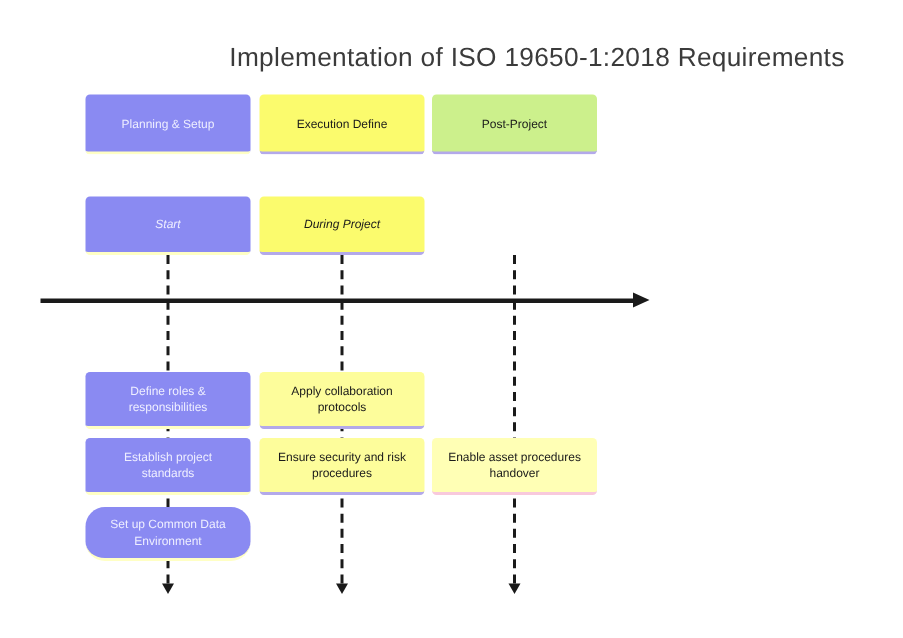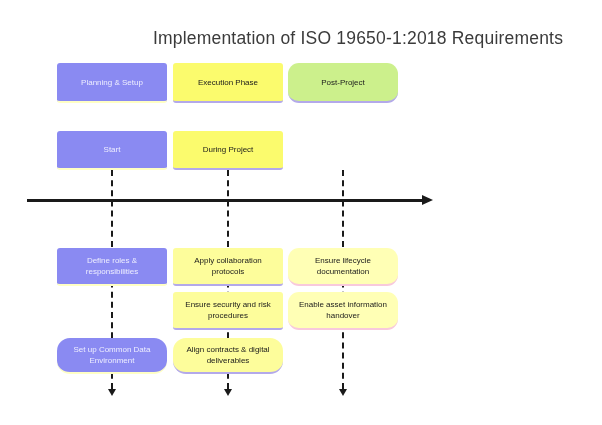--- a/index.html
+++ b/index.html
@@ -15,25 +15,25 @@
     position:absolute;width:110px;border-radius:3px;box-sizing:border-box;
     display:flex;align-items:center;justify-content:center;text-align:center;
     font-size:8px;line-height:11px;color:#1a1a1a;padding:0 10px;z-index:3;
   }
   .purple{background:var(--c-purple,#8a8af2);color:#eeeeff;border-bottom:2px solid var(--c-purple_accent,#ffffc4);}
   .yellow{background:var(--c-yellow,#fbfb6d);border-bottom:2px solid var(--c-lavender_accent,#b3a9ea);}
   .paleyellow{background:var(--c-pale_yellow,#fdfd9b);border-bottom:2px solid var(--c-lavender_accent,#b3a9ea);}
   .green{background:var(--c-green,#ccf08c);border-bottom:2px solid var(--c-lavender_accent,#b3a9ea);}
   .cream{background:var(--c-cream_yellow,#ffffb5);border-bottom:2px solid var(--c-pink_accent,#f8c9dc);}
   .r-phase{top:63px;height:40px;}
-  .r-milestone{top:131px;height:39px;}
+  .r-milestone{top:131px;height:39px;font-style:italic;}
   .r-task1{top:248px;height:38px;text-align:center;}
   .r-task2{top:292px;height:38px;}
   .r-task3{top:338px;height:36px;border-radius:13px;}
-  .col1{left:57px;} .col2{left:173px;} .col3{left:288px;border-radius:11px;}
+  .col1{left:57px;} .col2{left:173px;} .col3{left:288px;}
   .timeline-line{
     position:absolute;left:27px;top:199px;width:397px;height:3px;
     background:var(--c-line,#1a1a1a);z-index:2;
   }
   .timeline-head{
     position:absolute;left:422px;top:195px;width:0;height:0;z-index:2;
     border-left:11px solid var(--c-line,#1a1a1a);
     border-top:5.5px solid transparent;border-bottom:5.5px solid transparent;
   }
   .dashline{
@@ -49,39 +49,38 @@
   .dh1{left:108px;} .dh2{left:224px;} .dh3{left:339px;}
 </style>
 </head>
 <body>
 
 <div class="canvas">
 
   <div class="title">Implementation of ISO 19650-1:2018 Requirements</div>
 
   <div class="box purple r-phase col1">Planning &amp; Setup</div>
-  <div class="box yellow r-phase col2">Execution Phase</div>
+  <div class="box yellow r-phase col2">Execution Define</div>
   <div class="box green r-phase col3">Post-Project</div>
 
   <div class="box purple r-milestone col1">Start</div>
   <div class="box yellow r-milestone col2">During Project</div>
 
   <div class="timeline-line"></div>
   <div class="timeline-head"></div>
 
   <div class="dashline d1"></div>
   <div class="dashline d2"></div>
   <div class="dashline d3"></div>
   <div class="dashhead dh1"></div>
   <div class="dashhead dh2"></div>
   <div class="dashhead dh3"></div>
 
   <div class="box purple r-task1 col1">Define roles &amp; responsibilities</div>
+  <div class="box purple r-task2 col1">Establish project standards</div>
   <div class="box purple r-task3 col1">Set up Common Data Environment</div>
 
   <div class="box paleyellow r-task1 col2">Apply collaboration protocols</div>
   <div class="box paleyellow r-task2 col2">Ensure security and risk procedures</div>
-  <div class="box paleyellow r-task3 col2">Align contracts &amp; digital deliverables</div>
 
-  <div class="box cream r-task1 col3">Ensure lifecycle documentation</div>
-  <div class="box cream r-task2 col3">Enable asset information handover</div>
+  <div class="box cream r-task2 col3">Enable asset procedures handover</div>
 
 </div>
 
 </body></html>

